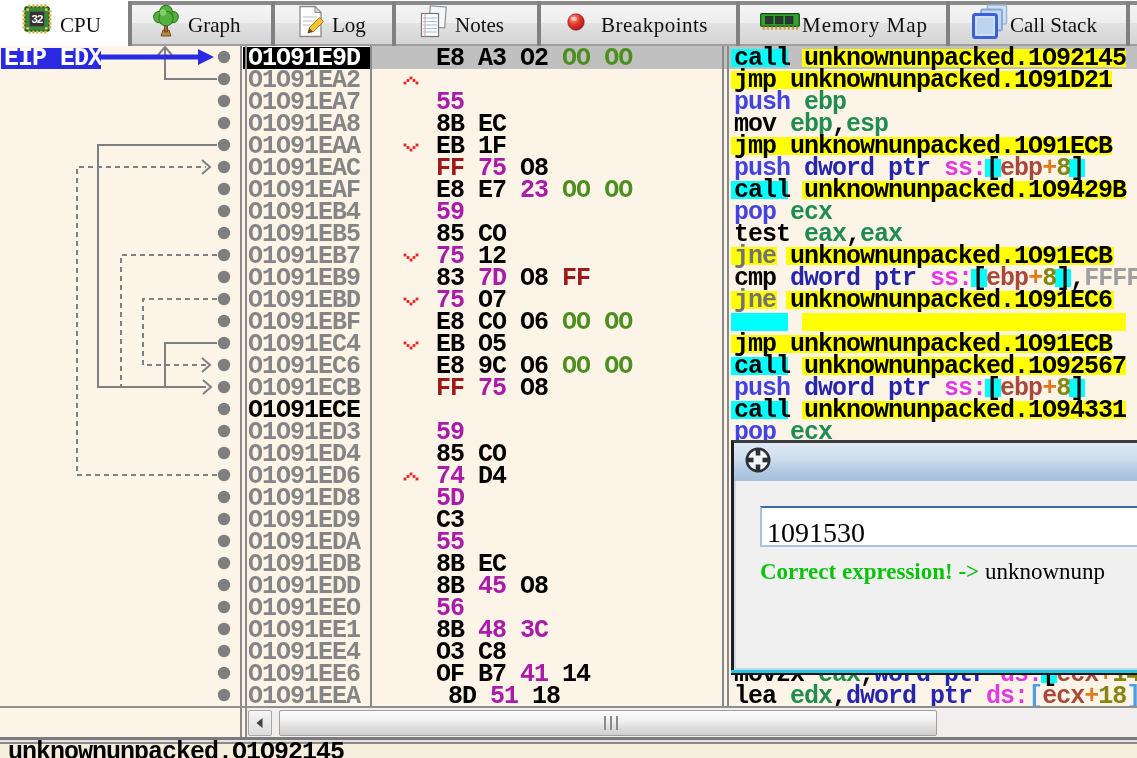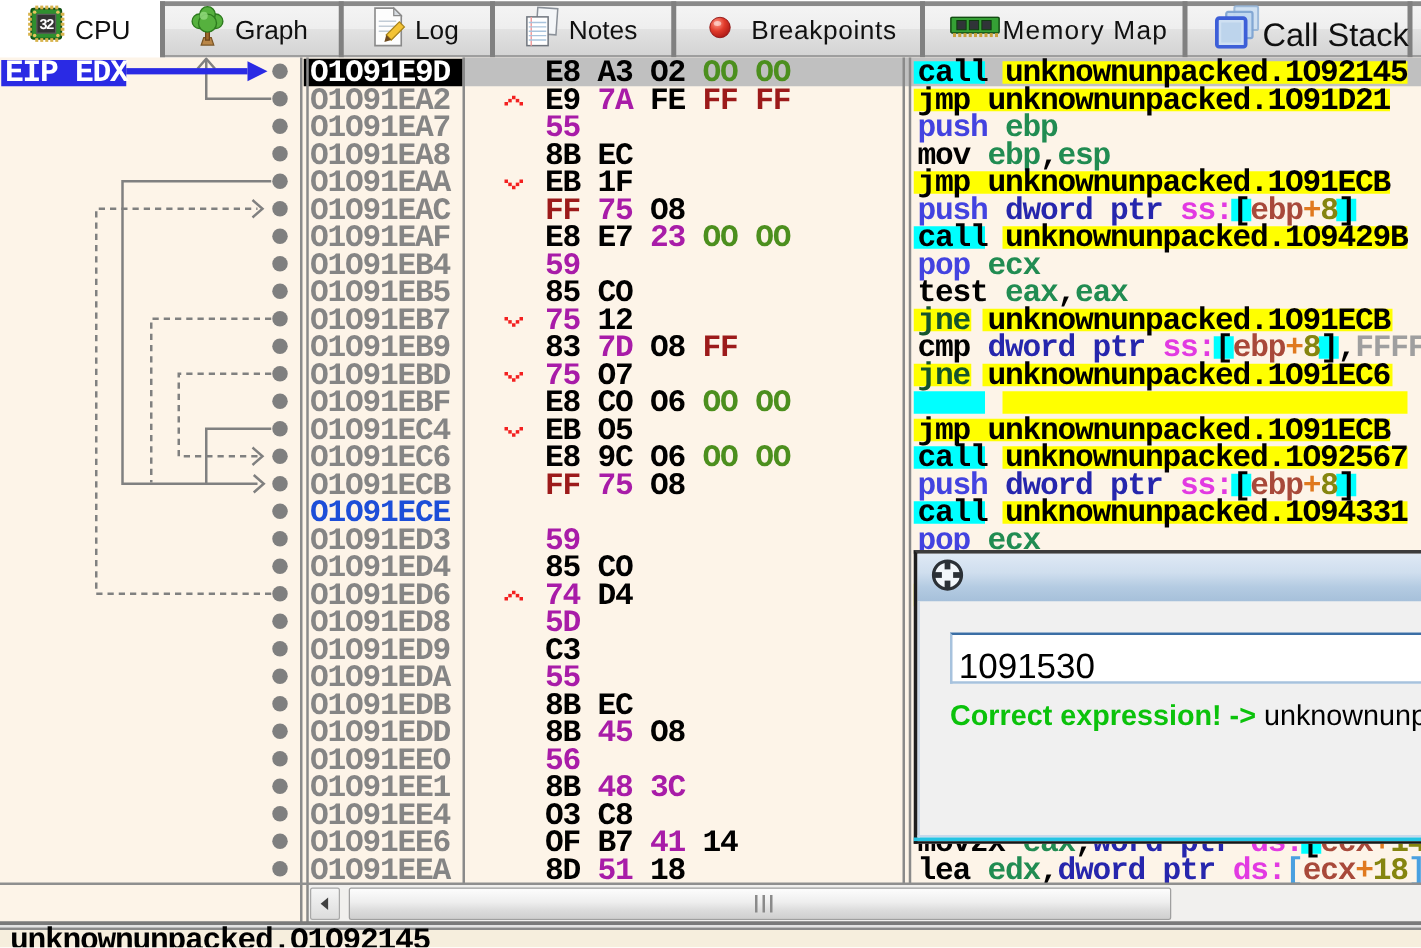--- a/index.html
+++ b/index.html
@@ -1,24 +1,24 @@
 <!DOCTYPE html>
 <html><head><meta charset="utf-8"><style>
 *{margin:0;padding:0;box-sizing:border-box}
 html,body{background:#fff}
 #root{position:relative;width:1137px;height:758px;overflow:hidden;background:#fff;
  font-family:"Liberation Mono",monospace;font-weight:bold;font-size:25px;letter-spacing:-1px}
 .a{position:absolute}
 .m{position:absolute;height:22px;line-height:22px;white-space:pre}
-.sans{font-family:Liberation Sans, sans-serif;font-weight:normal;letter-spacing:0}
+.sans{font-family:Liberation Serif, serif;font-weight:normal;letter-spacing:0}
 
 .ck{color:#000}.cp{color:#a81ca8}.cr{color:#9c1a1a}.cg{color:#4c8f1e}
 .tk{color:#000}.tu{color:#4343e0}.tn{color:#2626ad}.tm{color:#e23ae2}
 .tg{color:#218c52}.tb{color:#a8493a}.tb2{color:#85850f}.tgr{color:#9f9f9f}.to{color:#e0791e}.taz{color:#4aa0e0}
-.tred{color:#14532d}
+.tred{color:#737373}
 </style>
 
 </head><body>
 <div id="root">
 <div class="a" style="left:0;top:0;width:1137px;height:46px;background:#fff"></div>
 <div class="a" style="left:128px;top:1px;width:1009px;height:4px;background:#8a8a8a"></div>
 <div class="a" style="left:128px;top:5px;width:1009px;height:39px;background:linear-gradient(180deg,#f4f4f4 0%,#eeeeee 46%,#e2e2e2 47%,#d4d4d4 100%)"></div>
 <div class="a" style="left:128px;top:44px;width:1009px;height:2px;background:#9e9e9e"></div>
 <div class="a" style="left:0;top:0;width:128px;height:46px;background:#fff"></div>
 <div class="a" style="left:128px;top:1px;width:4px;height:45px;background:#808080"></div>
@@ -27,21 +27,21 @@
 <div class="a" style="left:537px;top:1px;width:4px;height:45px;background:#808080"></div>
 <div class="a" style="left:736px;top:1px;width:4px;height:45px;background:#808080"></div>
 <div class="a" style="left:946px;top:1px;width:4px;height:45px;background:#808080"></div>
 <div class="a" style="left:1126px;top:1px;width:4px;height:45px;background:#808080"></div>
 <div class="a sans" style="left:60px;top:13px;font-size:21px;letter-spacing:0px;color:#101010">CPU</div>
 <div class="a sans" style="left:188px;top:13px;font-size:21px;letter-spacing:0px;color:#101010">Graph</div>
 <div class="a sans" style="left:332px;top:13px;font-size:21px;letter-spacing:0px;color:#101010">Log</div>
 <div class="a sans" style="left:455px;top:13px;font-size:21px;letter-spacing:0px;color:#101010">Notes</div>
 <div class="a sans" style="left:601px;top:13px;font-size:21px;letter-spacing:0.5px;color:#101010">Breakpoints</div>
 <div class="a sans" style="left:802px;top:13px;font-size:21px;letter-spacing:1px;color:#101010">Memory Map</div>
-<div class="a sans" style="left:1010px;top:13px;font-size:26px;letter-spacing:0px;color:#101010">Call Stack</div>
+<div class="a sans" style="left:1010px;top:13px;font-size:21px;letter-spacing:0px;color:#101010">Call Stack</div>
 <svg class="a" style="left:22px;top:4px" width="30" height="30" viewBox="0 0 30 30">
       <rect x="3" y="3" width="24" height="24" rx="2" fill="#2f8f2f" stroke="#135213" stroke-width="1.5"></rect>
       <rect x="6.2" y="0.5" width="2.4" height="3" fill="#d8b34c"></rect>
       <rect x="6.2" y="26.5" width="2.4" height="3" fill="#d8b34c"></rect>
       <rect x="0.5" y="6.2" width="3" height="2.4" fill="#d8b34c"></rect>
       <rect x="26.5" y="6.2" width="3" height="2.4" fill="#d8b34c"></rect>
       <rect x="10.2" y="0.5" width="2.4" height="3" fill="#d8b34c"></rect>
       <rect x="10.2" y="26.5" width="2.4" height="3" fill="#d8b34c"></rect>
       <rect x="0.5" y="10.2" width="3" height="2.4" fill="#d8b34c"></rect>
       <rect x="26.5" y="10.2" width="3" height="2.4" fill="#d8b34c"></rect>
@@ -167,21 +167,20 @@
 <div class="a" style="left:1041px;top:665px;width:16px;height:18px;background:#00ffff"></div>
 
 <div class="a" style="left:240px;top:46px;width:2px;height:662px;background:#8a8a8a"></div>
 <div class="a" style="left:245px;top:46px;width:2px;height:662px;background:#8a8a8a"></div>
 <div class="a" style="left:370px;top:46px;width:2px;height:662px;background:#8a8a8a"></div>
 <div class="a" style="left:722px;top:46px;width:2px;height:662px;background:#8a8a8a"></div>
 <div class="a" style="left:727px;top:46px;width:2px;height:662px;background:#8a8a8a"></div>
 <div class="m" style="left:248px;top:48px;color:#ffffff">O1O91E9D</div>
 <div class="m" style="left:436px;top:48px"><span class="ck">E8</span> <span class="ck">A3</span> <span class="ck">O2</span> <span class="cg">OO</span> <span class="cg">OO</span></div>
 <div class="m" style="left:248px;top:70px;color:#858585">O1O91EA2</div>
-<div class="m" style="left:436px;top:70px"><span class="ck">E9</span> <span class="cp">7A</span> <span class="ck">FE</span> <span class="cr">FF</span> <span class="cr">FF</span></div>
 <div class="m" style="left:248px;top:92px;color:#858585">O1O91EA7</div>
 <div class="m" style="left:436px;top:92px"><span class="cp">55</span></div>
 <div class="m" style="left:248px;top:114px;color:#858585">O1O91EA8</div>
 <div class="m" style="left:436px;top:114px"><span class="ck">8B</span> <span class="ck">EC</span></div>
 <div class="m" style="left:248px;top:136px;color:#858585">O1O91EAA</div>
 <div class="m" style="left:436px;top:136px"><span class="ck">EB</span> <span class="ck">1F</span></div>
 <div class="m" style="left:248px;top:158px;color:#858585">O1O91EAC</div>
 <div class="m" style="left:436px;top:158px"><span class="cr">FF</span> <span class="cp">75</span> <span class="ck">O8</span></div>
 <div class="m" style="left:248px;top:180px;color:#858585">O1O91EAF</div>
 <div class="m" style="left:436px;top:180px"><span class="ck">E8</span> <span class="ck">E7</span> <span class="cp">23</span> <span class="cg">OO</span> <span class="cg">OO</span></div>
@@ -196,21 +195,21 @@
 <div class="m" style="left:248px;top:290px;color:#858585">O1O91EBD</div>
 <div class="m" style="left:436px;top:290px"><span class="cp">75</span> <span class="ck">O7</span></div>
 <div class="m" style="left:248px;top:312px;color:#858585">O1O91EBF</div>
 <div class="m" style="left:436px;top:312px"><span class="ck">E8</span> <span class="ck">CO</span> <span class="ck">O6</span> <span class="cg">OO</span> <span class="cg">OO</span></div>
 <div class="m" style="left:248px;top:334px;color:#858585">O1O91EC4</div>
 <div class="m" style="left:436px;top:334px"><span class="ck">EB</span> <span class="ck">O5</span></div>
 <div class="m" style="left:248px;top:356px;color:#858585">O1O91EC6</div>
 <div class="m" style="left:436px;top:356px"><span class="ck">E8</span> <span class="ck">9C</span> <span class="ck">O6</span> <span class="cg">OO</span> <span class="cg">OO</span></div>
 <div class="m" style="left:248px;top:378px;color:#858585">O1O91ECB</div>
 <div class="m" style="left:436px;top:378px"><span class="cr">FF</span> <span class="cp">75</span> <span class="ck">O8</span></div>
-<div class="m" style="left:248px;top:400px;color:#1d4ed8">O1O91ECE</div>
+<div class="m" style="left:248px;top:400px;color:#000000">O1O91ECE</div>
 <div class="m" style="left:248px;top:422px;color:#858585">O1O91ED3</div>
 <div class="m" style="left:436px;top:422px"><span class="cp">59</span></div>
 <div class="m" style="left:248px;top:444px;color:#858585">O1O91ED4</div>
 <div class="m" style="left:436px;top:444px"><span class="ck">85</span> <span class="ck">CO</span></div>
 <div class="m" style="left:248px;top:466px;color:#858585">O1O91ED6</div>
 <div class="m" style="left:436px;top:466px"><span class="cp">74</span> <span class="ck">D4</span></div>
 <div class="m" style="left:248px;top:488px;color:#858585">O1O91ED8</div>
 <div class="m" style="left:436px;top:488px"><span class="cp">5D</span></div>
 <div class="m" style="left:248px;top:510px;color:#858585">O1O91ED9</div>
 <div class="m" style="left:436px;top:510px"><span class="ck">C3</span></div>
@@ -222,21 +221,21 @@
 <div class="m" style="left:436px;top:576px"><span class="ck">8B</span> <span class="cp">45</span> <span class="ck">O8</span></div>
 <div class="m" style="left:248px;top:598px;color:#858585">O1O91EEO</div>
 <div class="m" style="left:436px;top:598px"><span class="cp">56</span></div>
 <div class="m" style="left:248px;top:620px;color:#858585">O1O91EE1</div>
 <div class="m" style="left:436px;top:620px"><span class="ck">8B</span> <span class="cp">48</span> <span class="cp">3C</span></div>
 <div class="m" style="left:248px;top:642px;color:#858585">O1O91EE4</div>
 <div class="m" style="left:436px;top:642px"><span class="ck">O3</span> <span class="ck">C8</span></div>
 <div class="m" style="left:248px;top:664px;color:#858585">O1O91EE6</div>
 <div class="m" style="left:436px;top:664px"><span class="ck">OF</span> <span class="ck">B7</span> <span class="cp">41</span> <span class="ck">14</span></div>
 <div class="m" style="left:248px;top:686px;color:#858585">O1O91EEA</div>
-<div class="m" style="left:436px;top:686px"><span class="ck">8D</span> <span class="cp">51</span> <span class="ck">18</span></div>
+<div class="m" style="left:448px;top:686px"><span class="ck">8D</span> <span class="cp">51</span> <span class="ck">18</span></div>
 <div class="m" style="left:734px;top:48px"><span class="tk">call unknownunpacked.1O92145</span></div>
 <div class="m" style="left:734px;top:70px"><span class="tk">jmp unknownunpacked.1O91D21</span></div>
 <div class="m" style="left:734px;top:92px"><span class="tu">push</span><span class="tk"> </span><span class="tg">ebp</span></div>
 <div class="m" style="left:734px;top:114px"><span class="tk">mov</span><span class="tk"> </span><span class="tg">ebp</span><span class="tk">,</span><span class="tg">esp</span></div>
 <div class="m" style="left:734px;top:136px"><span class="tk">jmp unknownunpacked.1O91ECB</span></div>
 <div class="m" style="left:734px;top:158px"><span class="tu">push</span><span class="tk"> </span><span class="tn">dword ptr</span><span class="tk"> </span><span class="tm">ss:</span><span class="tk">[</span><span class="tb">ebp</span><span class="to">+</span><span class="tb2">8</span><span class="tk">]</span></div>
 <div class="m" style="left:734px;top:180px"><span class="tk">call unknownunpacked.1O9429B</span></div>
 <div class="m" style="left:734px;top:202px"><span class="tu">pop</span><span class="tk"> </span><span class="tg">ecx</span></div>
 <div class="m" style="left:734px;top:224px"><span class="tk">test</span><span class="tk"> </span><span class="tg">eax</span><span class="tk">,</span><span class="tg">eax</span></div>
 <div class="m" style="left:734px;top:246px"><span class="tred">jne </span><span class="tk">unknownunpacked.1O91ECB</span></div>

